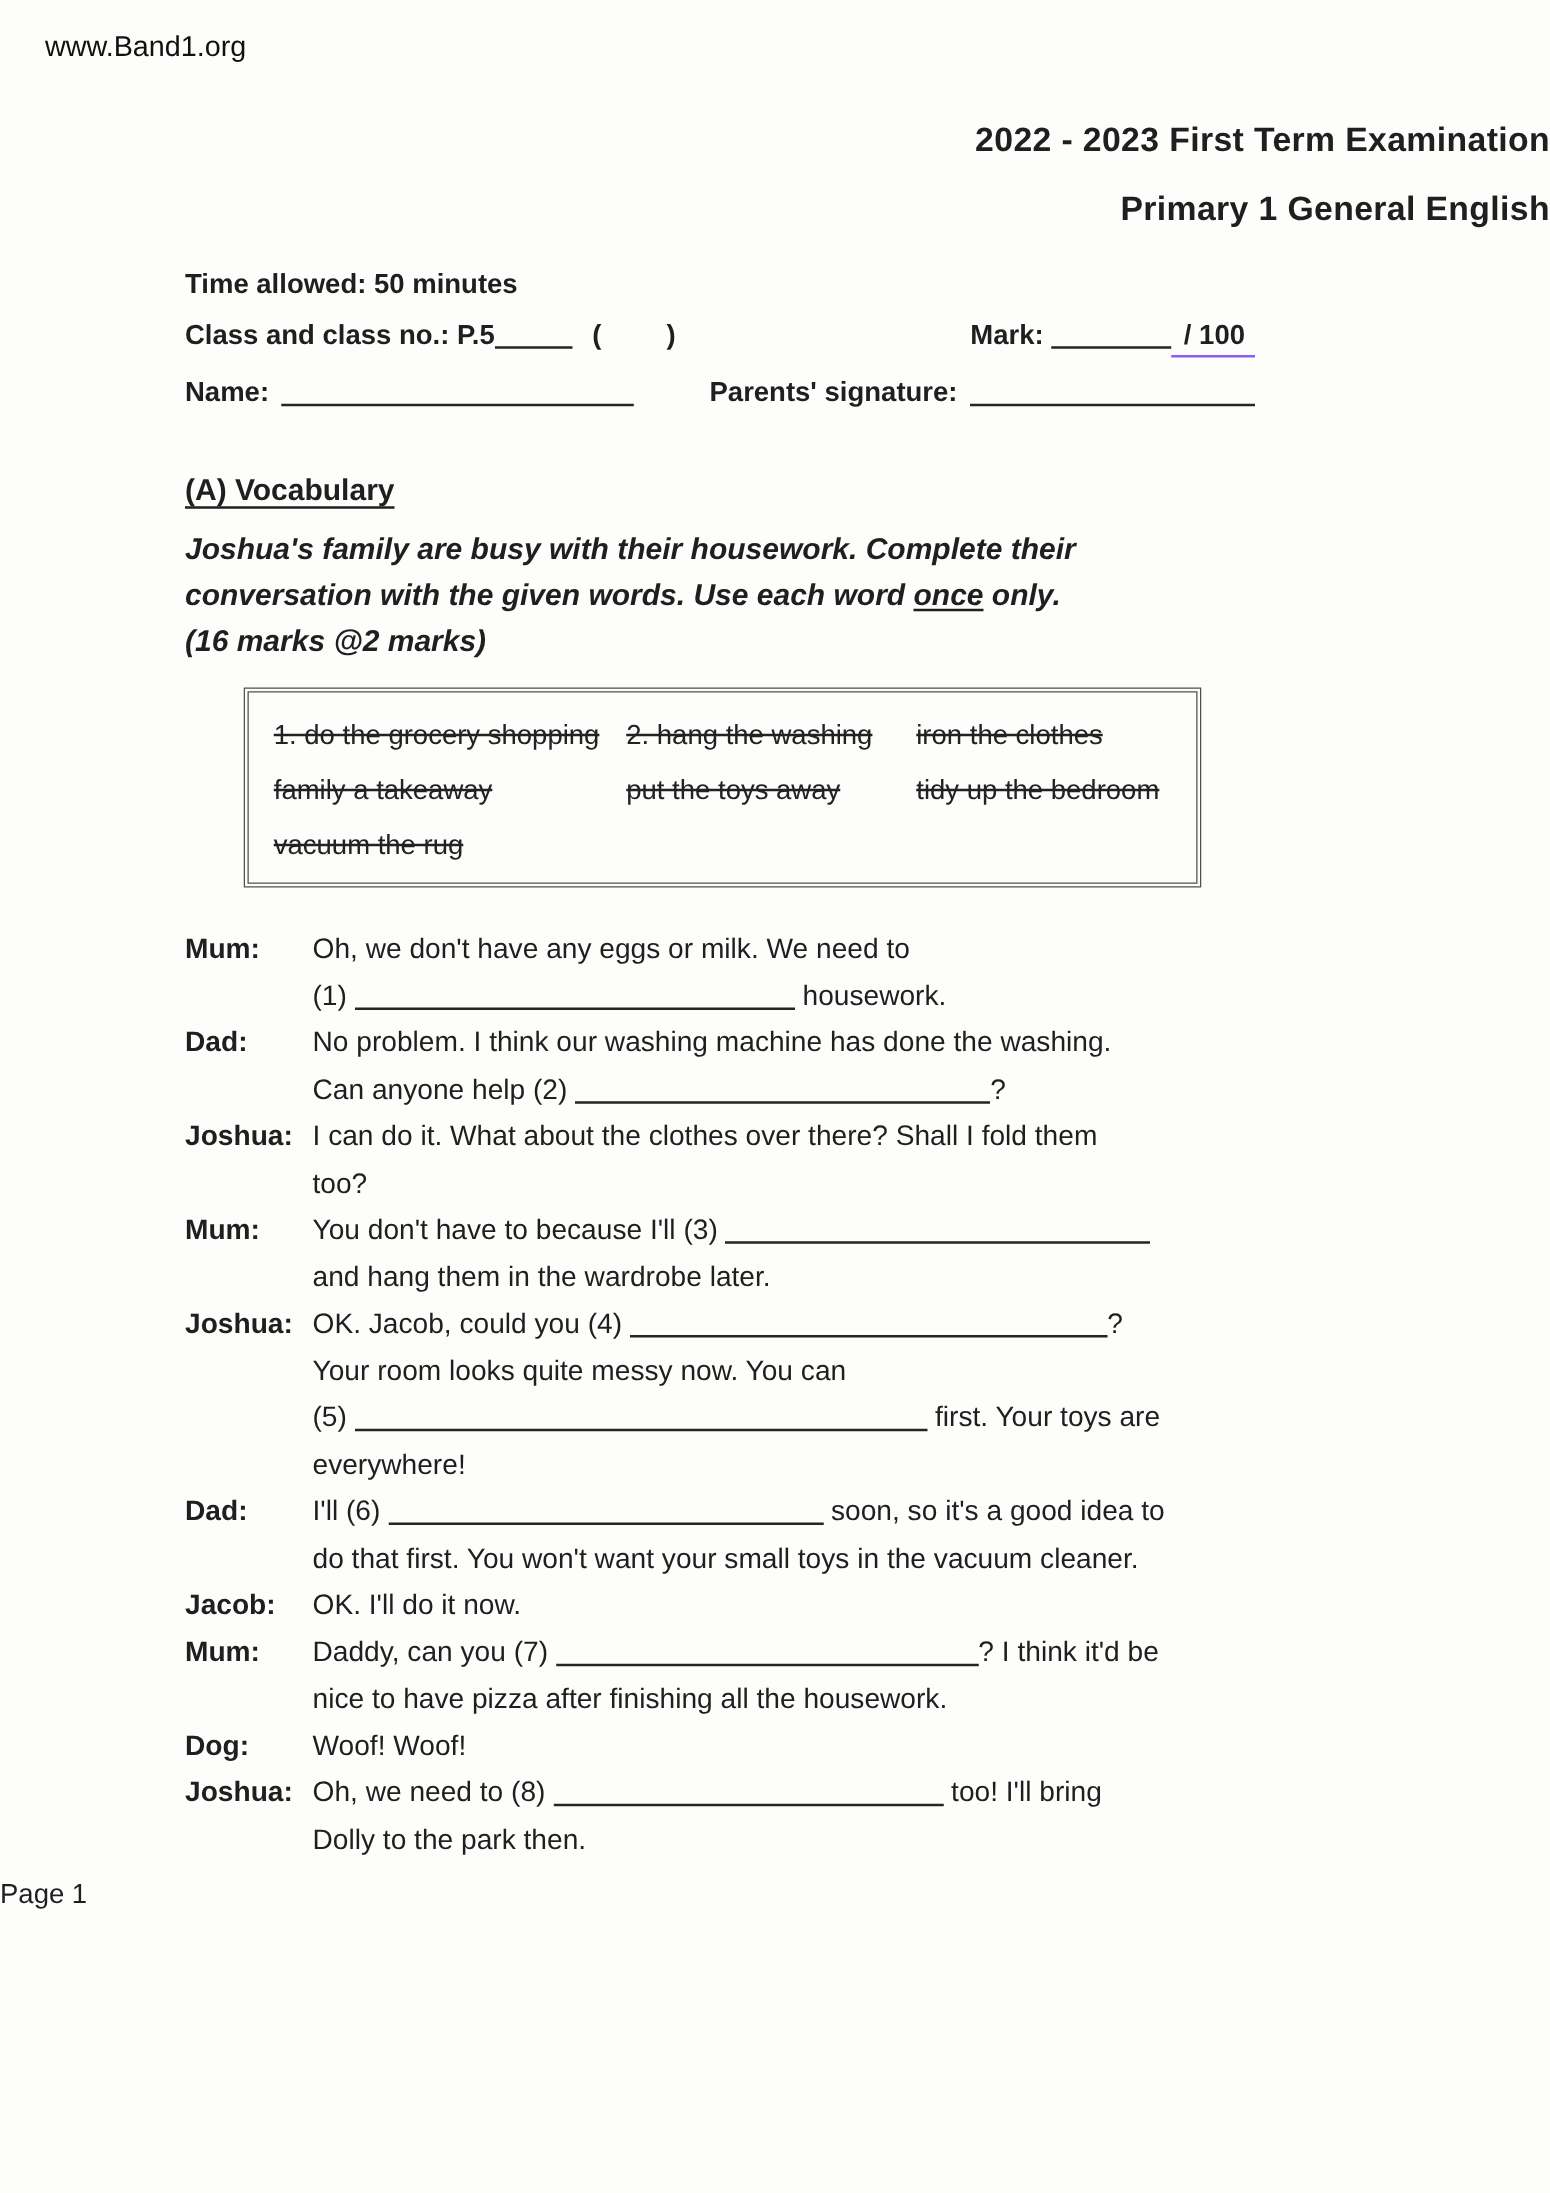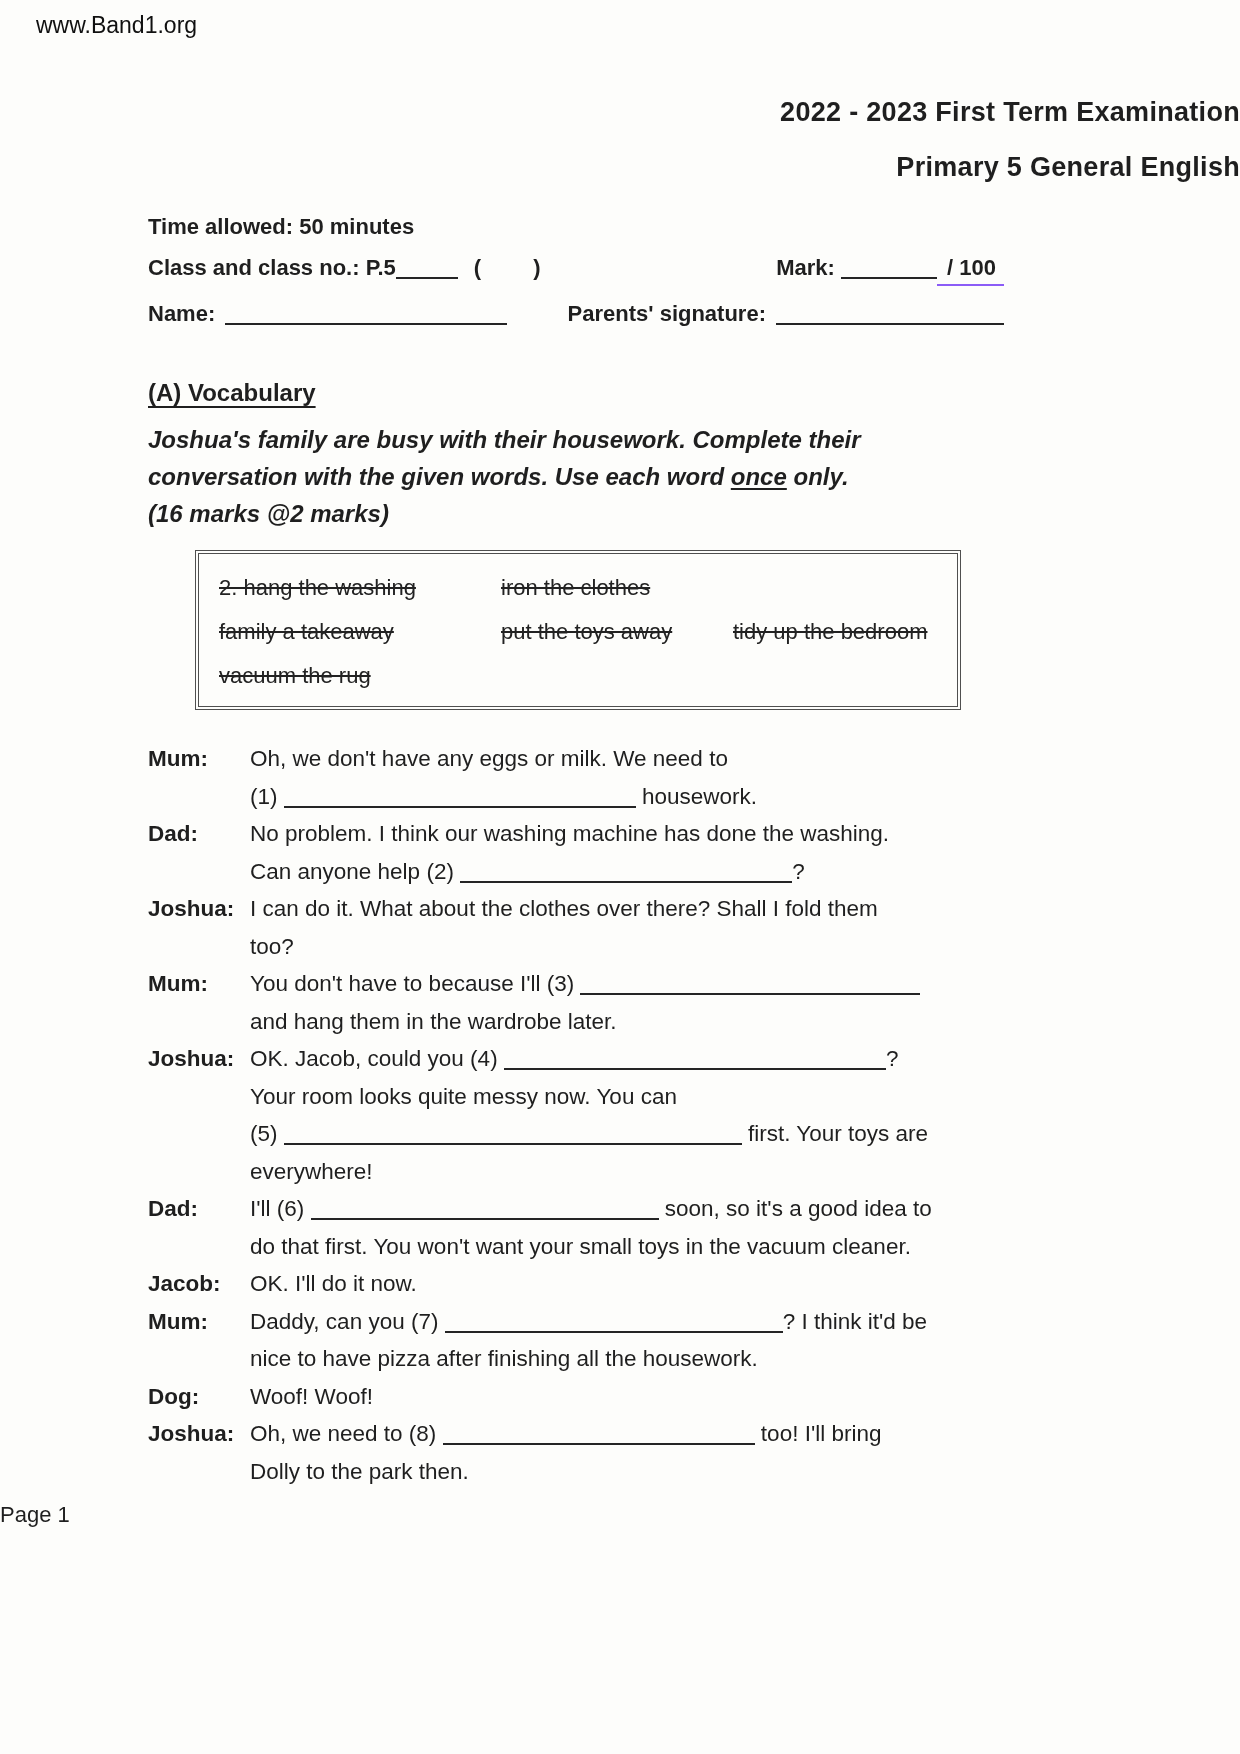--- a/index.html
+++ b/index.html
@@ -1,18 +1,18 @@
 <!DOCTYPE html>
 <html><head>
 <meta charset="utf-8">
 <style>
   *{margin:0;padding:0;box-sizing:border-box;}
   body{width:1240px;background:#fdfdfb;font-family:"Liberation Sans",sans-serif;color:#1f1f1f;}
   .page{position:relative;width:1240px;height:1754px;background:#fdfdfb;overflow:hidden;}
-  .watermark{position:absolute;top:12px;left:36px;font-size:23px;color:#101010;}
+  .watermark{position:absolute;top:24px;left:36px;font-size:23px;color:#101010;}
   .title-block{padding-top:96px;text-align:right;line-height:33px;}
   .exam-title{font-size:27px;font-weight:600;letter-spacing:.3px;}
   .exam-subtitle{font-size:27px;font-weight:600;letter-spacing:.3px;margin-top:22px;}
   .meta{margin:30px 236px 0 148px;font-size:22px;font-weight:700;}
   .meta-row{display:flex;justify-content:space-between;margin-top:15px;}
   .meta-row:first-child{margin-top:0;}
   .m-left,.m-right{display:block;white-space:nowrap;}
   .blank{display:inline-block;border-bottom:2px solid #252525;height:14px;vertical-align:-4px;}
   .paren{padding-left:16px;}
   .paren-gap{display:inline-block;width:52px;}
@@ -33,21 +33,21 @@
 </style>
 </head>
 <body>
 
 <div class="page">
 
   <div class="watermark">www.Band1.org</div>
 
   <div class="title-block">
     <div class="exam-title">2022 - 2023 First Term Examination</div>
-    <div class="exam-subtitle">Primary 5 General English</div>
+    <div class="exam-subtitle">Primary 1 General English</div>
   </div>
 
   <div class="meta">
     <div class="meta-row">
       <div class="m-left">Time allowed: 50 minutes</div>
     </div>
     <div class="meta-row">
       <div class="m-left">
         <span>Class and class no.: P.5</span><span class="blank" style="width:62px"></span><span class="paren">(</span><span class="paren-gap"></span><span>)</span>
       </div>
@@ -68,20 +68,21 @@
   <div class="section">
     <div class="section-heading">(A) Vocabulary</div>
     <div class="instructions">
       <div>Joshua's family are busy with their housework. Complete their</div>
       <div><span>conversation with the given words. Use each word </span><span class="once">once</span><span> only.</span></div>
       <div>(16 marks @2 marks)</div>
     </div>
 
     <div class="word-box">
         <div class="wb-row">
+          <span class="wb-word">1. do the grocery shopping</span>
           <span class="wb-word">2. hang the washing</span>
           <span class="wb-word">iron the clothes</span>
         </div>
         <div class="wb-row">
           <span class="wb-word">family a takeaway</span>
           <span class="wb-word">put the toys away</span>
           <span class="wb-word">tidy up the bedroom</span>
         </div>
         <div class="wb-row">
           <span class="wb-word">vacuum the rug</span>

